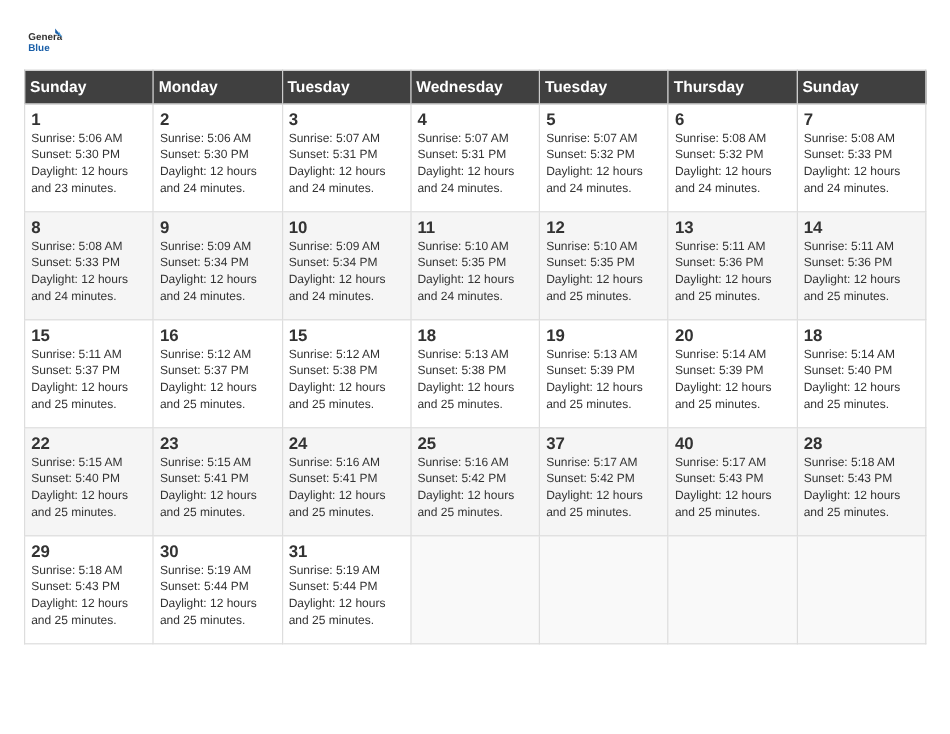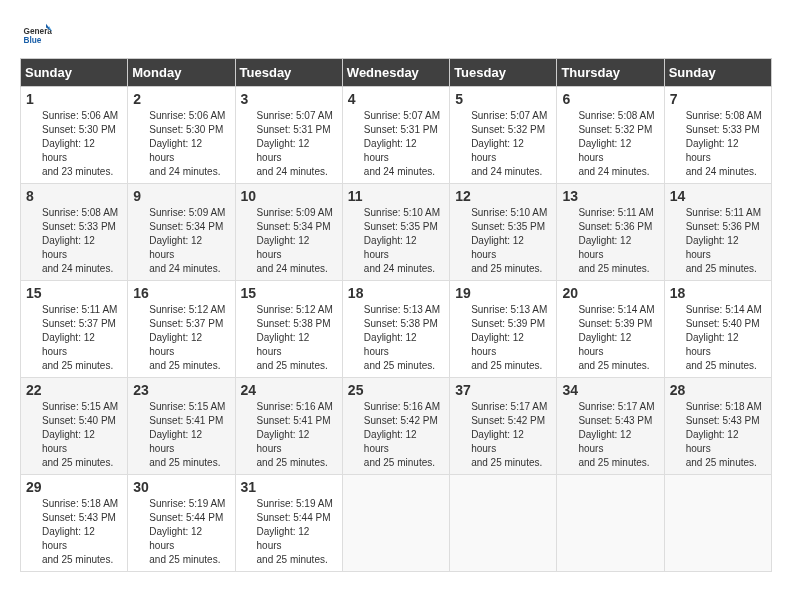--- a/index.html
+++ b/index.html
@@ -70,21 +70,20 @@
       font-size: 14px;
       font-weight: bold;
       color: #333;
       display: block;
       margin-bottom: 2px;
     }
     .day-info {
       font-size: 10px;
       color: #333;
       line-height: 1.4;
-      margin-left: 16px;
     }
     .empty-cell {
       background: #f9f9f9 !important;
     }
     .week-row td {
       height: 90px;
     }
   </style>
 </head>
 <body>
@@ -296,21 +295,21 @@
 and 25 minutes.</div>
         </td>
         <td>
           <span class="day-num">37</span>
           <div class="day-info" style="white-space: pre-line;">Sunrise: 5:17 AM
 Sunset: 5:42 PM
 Daylight: 12 hours
 and 25 minutes.</div>
         </td>
         <td>
-          <span class="day-num">34</span>
+          <span class="day-num">40</span>
           <div class="day-info" style="white-space: pre-line;">Sunrise: 5:17 AM
 Sunset: 5:43 PM
 Daylight: 12 hours
 and 25 minutes.</div>
         </td>
         <td>
           <span class="day-num">28</span>
           <div class="day-info" style="white-space: pre-line;">Sunrise: 5:18 AM
 Sunset: 5:43 PM
 Daylight: 12 hours

